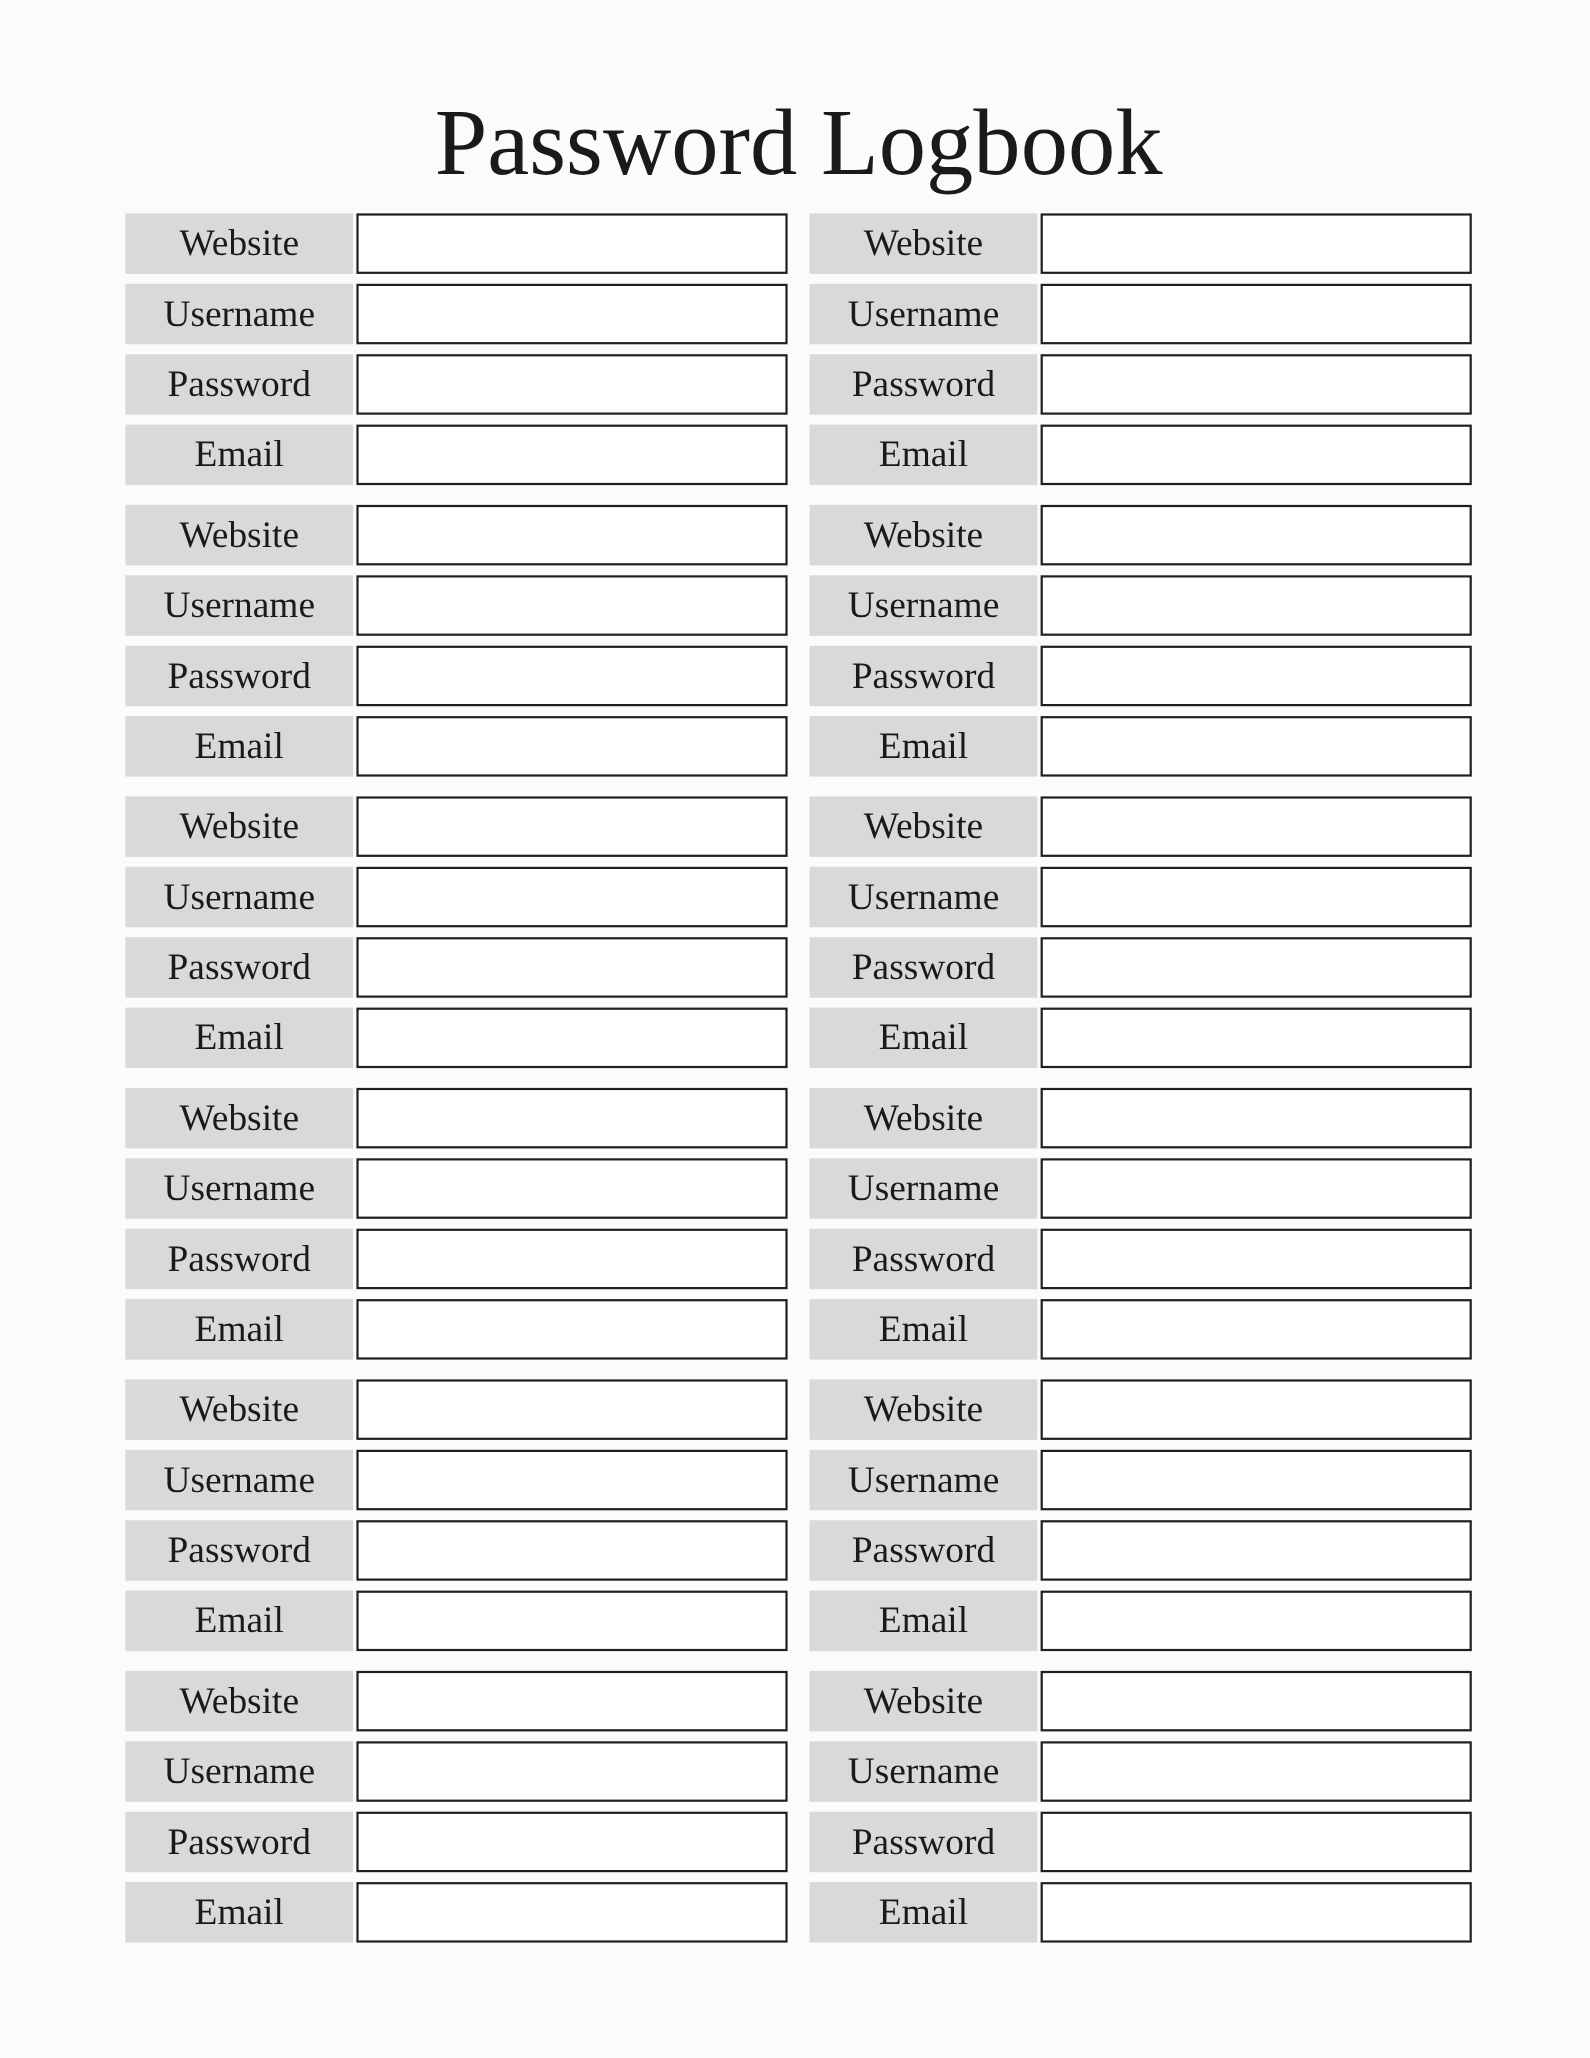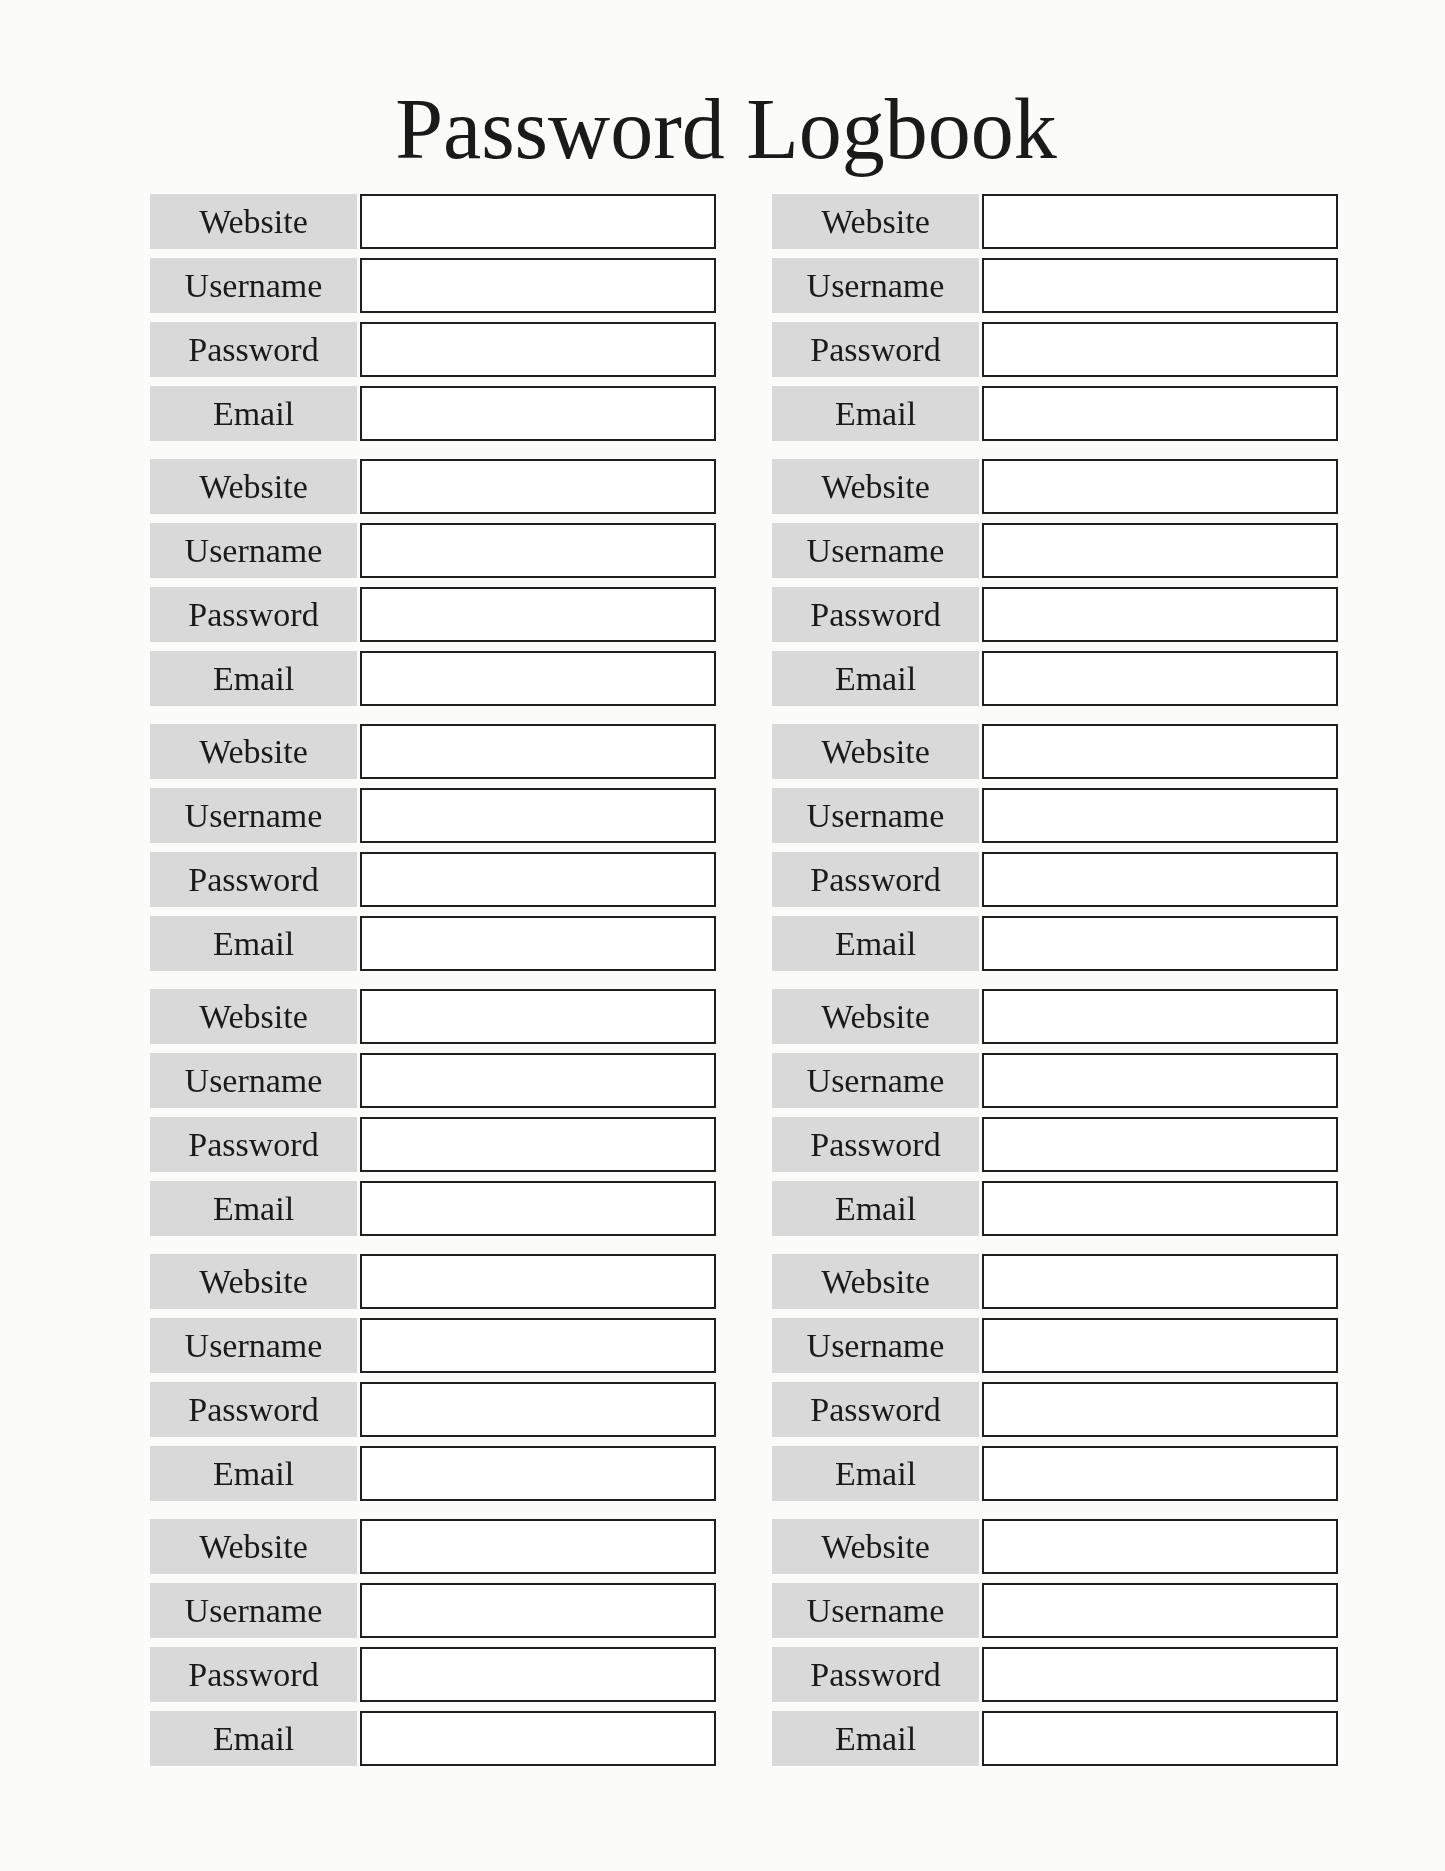--- a/index.html
+++ b/index.html
@@ -60,21 +60,20 @@
   .field-label {
     flex: 0 0 207px;
     width: 207px;
     background: var(--label-bg);
     display: flex;
     align-items: center;
     justify-content: center;
     font-size: 34px;
     line-height: 1;
     user-select: none;
-    margin-left: 36px;
   }
   .entry-input {
     flex: 1;
     min-width: 0;
     box-sizing: border-box;
     height: 55px;
     border: 2.5px solid var(--box-border);
     border-radius: 0;
     background: var(--box-bg);
     font-family: "Liberation Serif", serif;

